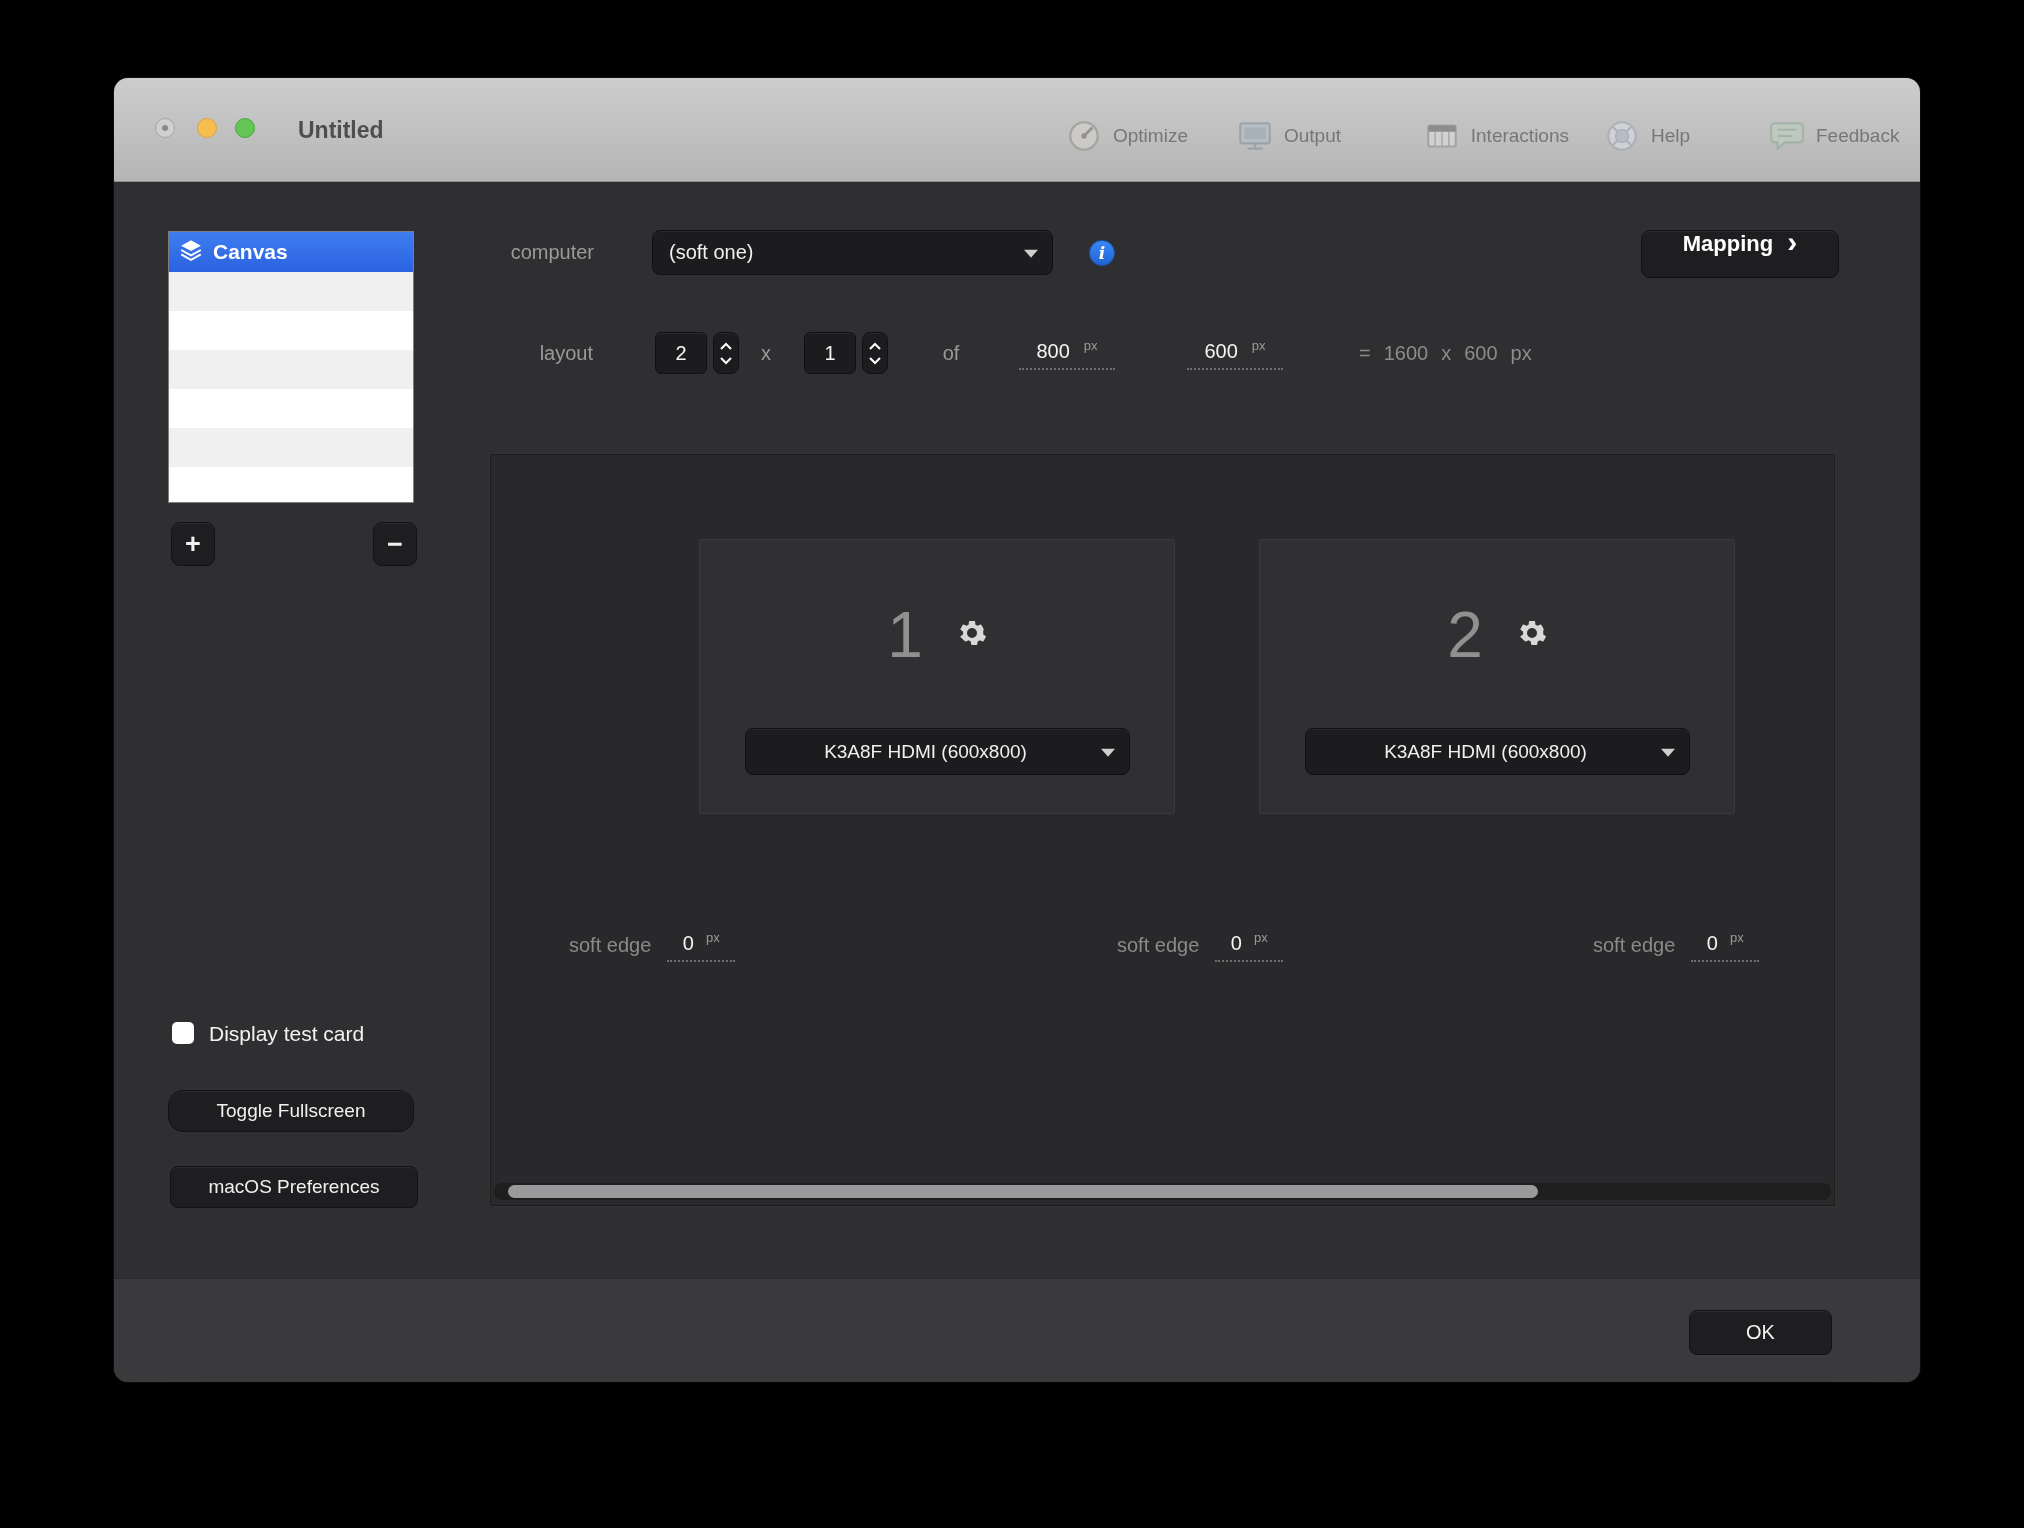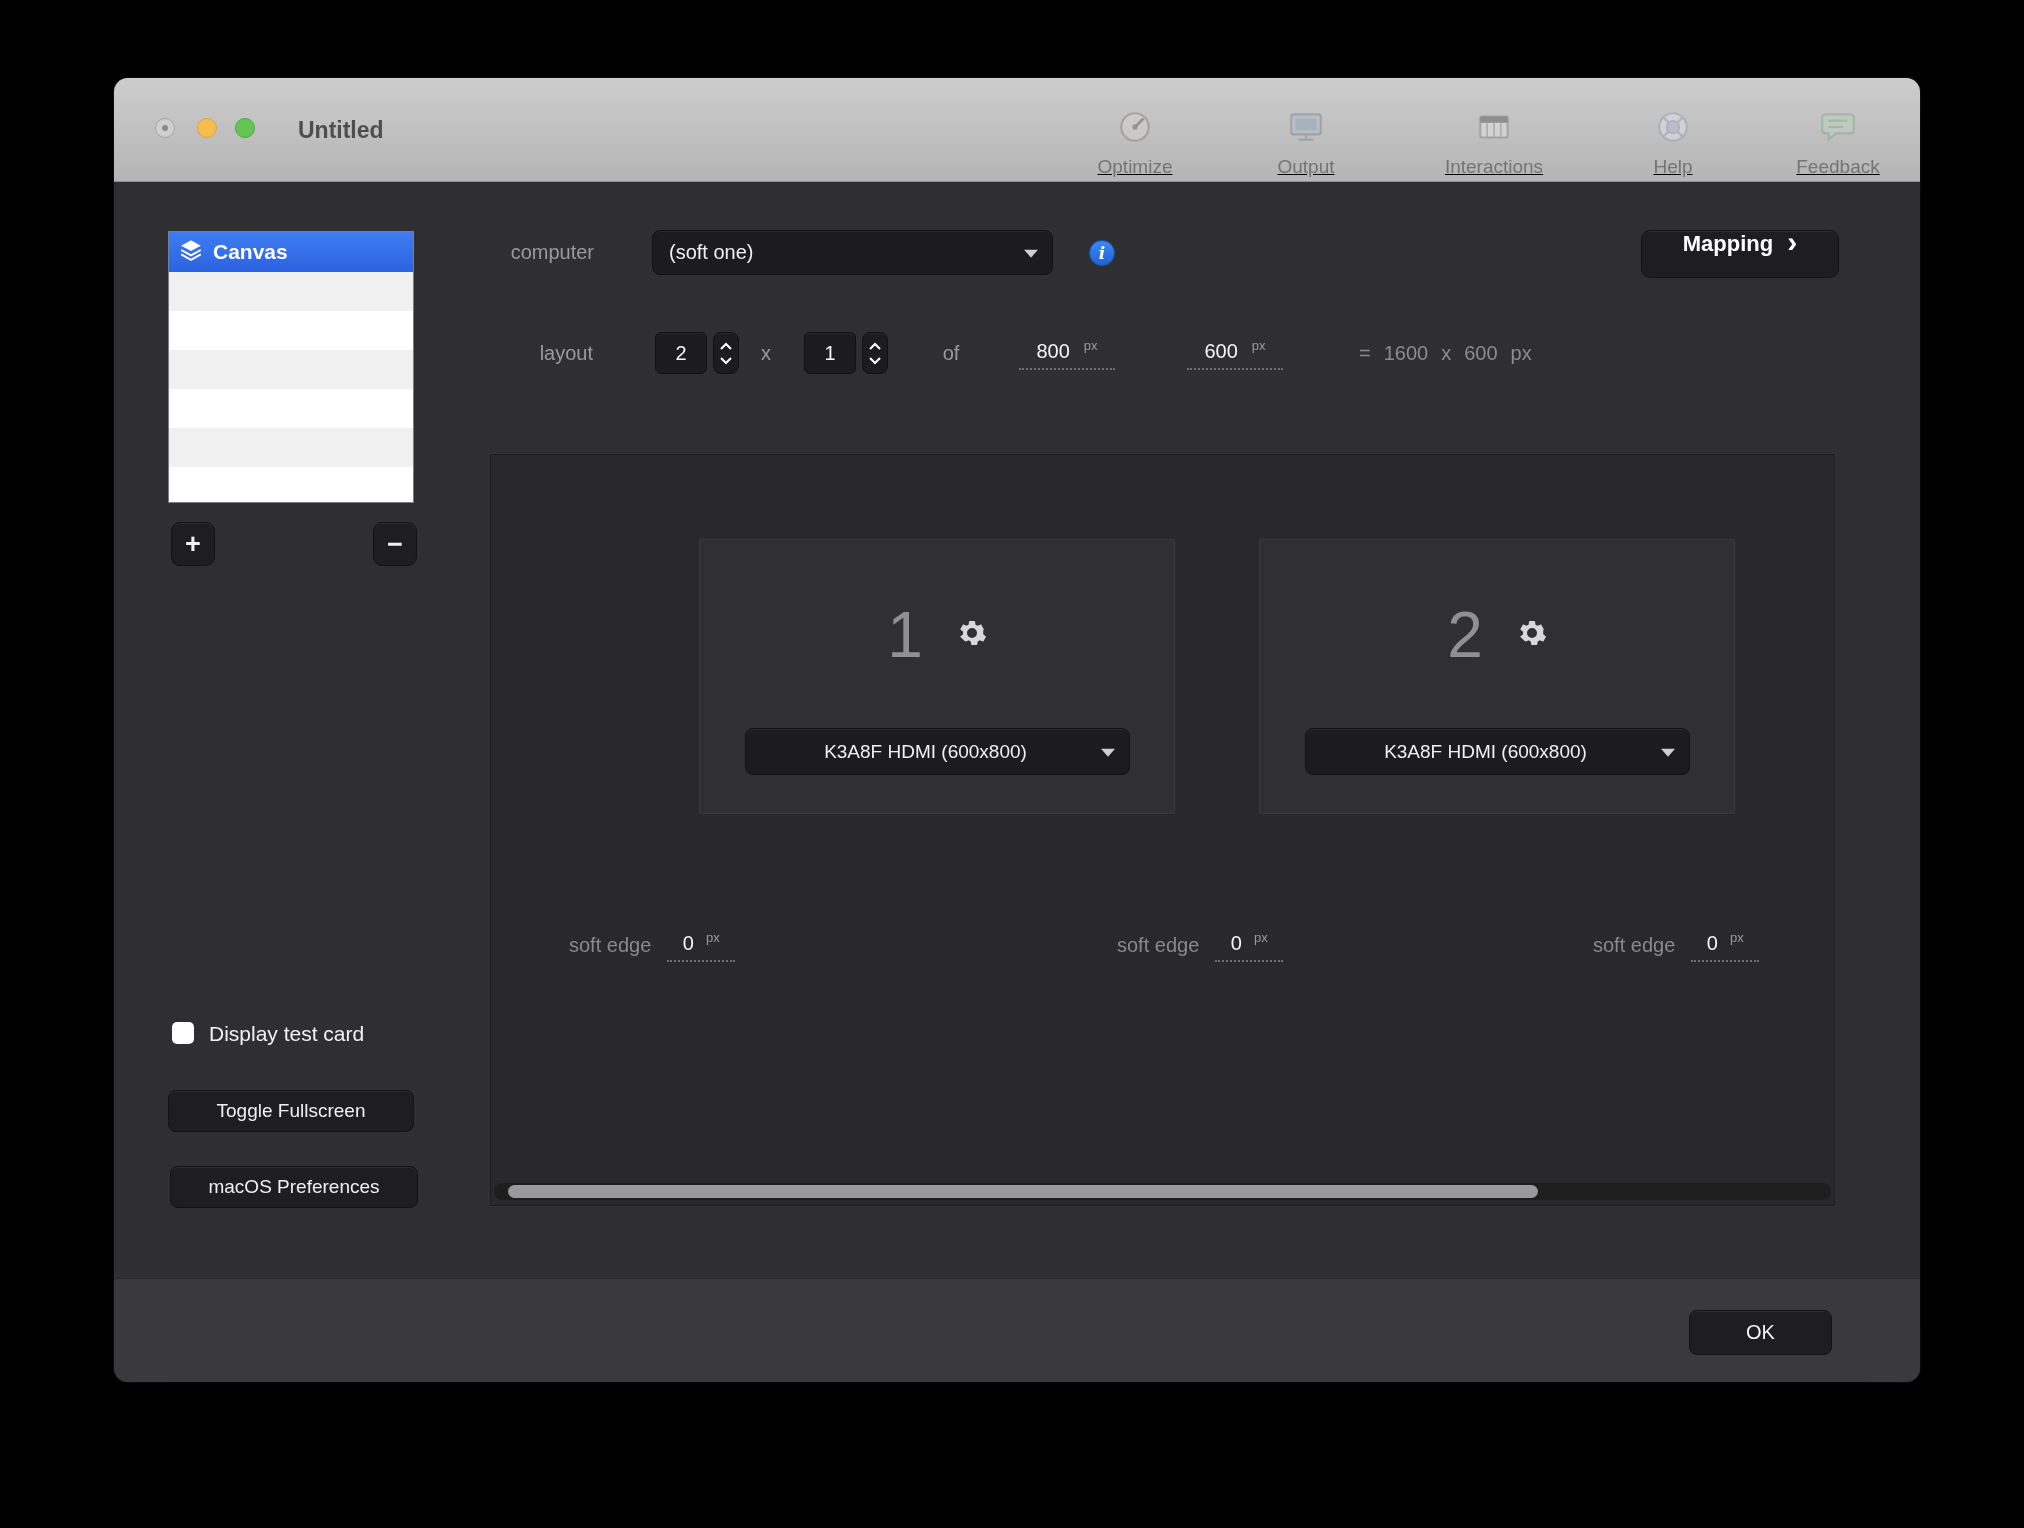--- a/index.html
+++ b/index.html
@@ -17,21 +17,21 @@
   .light { position:absolute; top:40px; width:20px; height:20px; border-radius:50%; }
   .light.close { left:41px; background:#cfcfcf; border:1px solid #a6a6a6; }
   .light.close::after { content:""; position:absolute; left:6px; top:6px; width:6px; height:6px;
     border-radius:50%; background:#8a8a8a; }
   .light.min { left:83px; background:#f6be50; border:1px solid #dfa33e; }
   .light.max { left:121px; background:#62c554; border:1px solid #4aa83d; }
   .win-title { position:absolute; left:184px; top:0; height:104px; display:flex; align-items:center;
     font-size:23px; font-weight:bold; color:#4e4e4e; }
 
   .tb-item { position:absolute; top:16px; width:150px; height:84px; display:flex;
-    flex-direction:column; align-items:center; justify-content:flex-end; gap:5px;text-decoration:underline; }
+    align-items:center; justify-content:flex-start; gap:5px; }
   .tb-item .ticon { width:48px; height:48px; display:flex; align-items:center; justify-content:center; opacity:.5; }
   .tb-item .tlabel { font-size:19px; color:rgba(70,70,70,.6); }
   .tb-optimize { left:946px; } .tb-output { left:1117px; } .tb-interactions { left:1305px; }
   .tb-help { left:1484px; } .tb-feedback { left:1649px; }
 
   
   .main { position:absolute; left:0; top:104px; width:1806px; height:1200px;
     background:#2f2f31; border-radius:0 0 14px 14px; }
 
   
@@ -114,21 +114,21 @@
   .hscroll { position:absolute; left:3px; right:3px; bottom:5px; height:17px; background:#1e1e1f; border-radius:8px; }
   .hthumb { position:absolute; left:14px; top:2px; width:1030px; height:13px; background:#9a9a9c; border-radius:7px; }
 
   
   .testcard-row { position:absolute; left:58px; top:840px; height:28px; display:flex; gap:15px; }
   .checkbox { width:22px; height:22px; background:#fff; border-radius:5px; }
   .testcard-label { color:#f2f2f2; font-size:21px; }
   .side-btn { position:absolute; left:54px; width:246px; height:42px; background:#1e1e20;
     border:1px solid #121214; border-radius:8px; color:#f0f0f0; font-size:19px; display:flex;
     align-items:center; justify-content:center; box-shadow:inset 0 1px 0 rgba(255,255,255,.07); }
-  .fs-btn { top:908px; } .pref-btn { top:984px; left:56px; width:248px; }
+  .fs-btn { top:908px;border-radius:15px; } .pref-btn { top:984px; left:56px; width:248px; }
 
   
   .footer { position:absolute; left:0; top:1200px; width:1806px; height:104px; background:#3a3a3c;
     border-top:1px solid #2a2a2c; border-radius:0 0 14px 14px; }
   .ok-btn { position:absolute; left:1575px; top:31px; width:143px; height:45px; background:#1e1e20;
     border:1px solid #121214; border-radius:8px; color:#f2f2f2; font-size:20px; display:flex;
     align-items:center; justify-content:center; box-shadow:inset 0 1px 0 rgba(255,255,255,.07); }
 </style>
 </head>
 <body>

